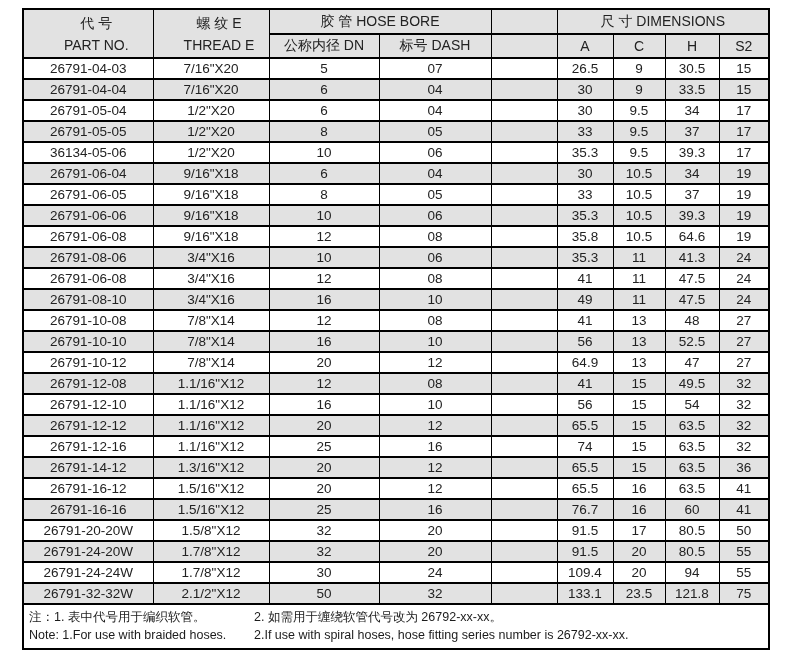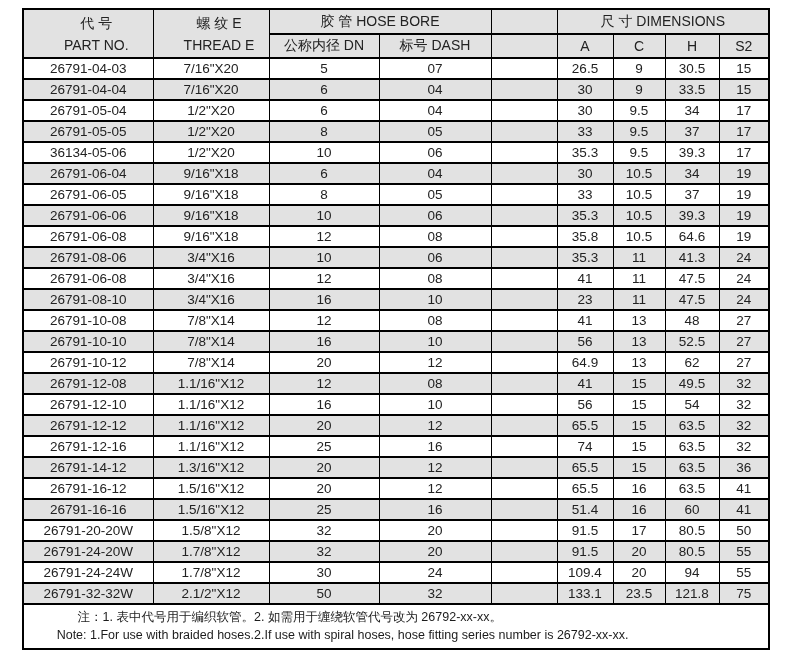--- a/index.html
+++ b/index.html
@@ -44,21 +44,21 @@
   tbody tr.alt td { background: #e2e2e2; }
 
   tfoot td.notes {
     text-align: left;
     padding: 3px 5px 4px 5px;
     font-size: 12.5px;
     line-height: 1.45;
     background: #fff;
     white-space: nowrap;
   }
-  .note-line .n1 { display: inline-block; min-width: 225px; text-align: right; }
+  .note-line .n1 { display: inline-block; min-width: 225px; text-align: left; }
   .note-line .n2 { display: inline; }
 </style>
 </head>
 <body>
 
 <div class="page">
   <table class="spec">
     <colgroup>
       <col style="width:130px">
         <col style="width:116px">
@@ -215,21 +215,21 @@
           <td>11</td>
           <td>47.5</td>
           <td>24</td>
         </tr>
         <tr class="alt">
           <td>26791-08-10</td>
           <td>3/4"X16</td>
           <td>16</td>
           <td>10</td>
           <td></td>
-          <td>23</td>
+          <td>49</td>
           <td>11</td>
           <td>47.5</td>
           <td>24</td>
         </tr>
         <tr>
           <td>26791-10-08</td>
           <td>7/8"X14</td>
           <td>12</td>
           <td>08</td>
           <td></td>
@@ -250,21 +250,21 @@
           <td>27</td>
         </tr>
         <tr>
           <td>26791-10-12</td>
           <td>7/8"X14</td>
           <td>20</td>
           <td>12</td>
           <td></td>
           <td>64.9</td>
           <td>13</td>
-          <td>62</td>
+          <td>47</td>
           <td>27</td>
         </tr>
         <tr class="alt">
           <td>26791-12-08</td>
           <td>1.1/16"X12</td>
           <td>12</td>
           <td>08</td>
           <td></td>
           <td>41</td>
           <td>15</td>
@@ -325,21 +325,21 @@
           <td>16</td>
           <td>63.5</td>
           <td>41</td>
         </tr>
         <tr class="alt">
           <td>26791-16-16</td>
           <td>1.5/16"X12</td>
           <td>25</td>
           <td>16</td>
           <td></td>
-          <td>51.4</td>
+          <td>76.7</td>
           <td>16</td>
           <td>60</td>
           <td>41</td>
         </tr>
         <tr>
           <td>26791-20-20W</td>
           <td>1.5/8"X12</td>
           <td>32</td>
           <td>20</td>
           <td></td>

